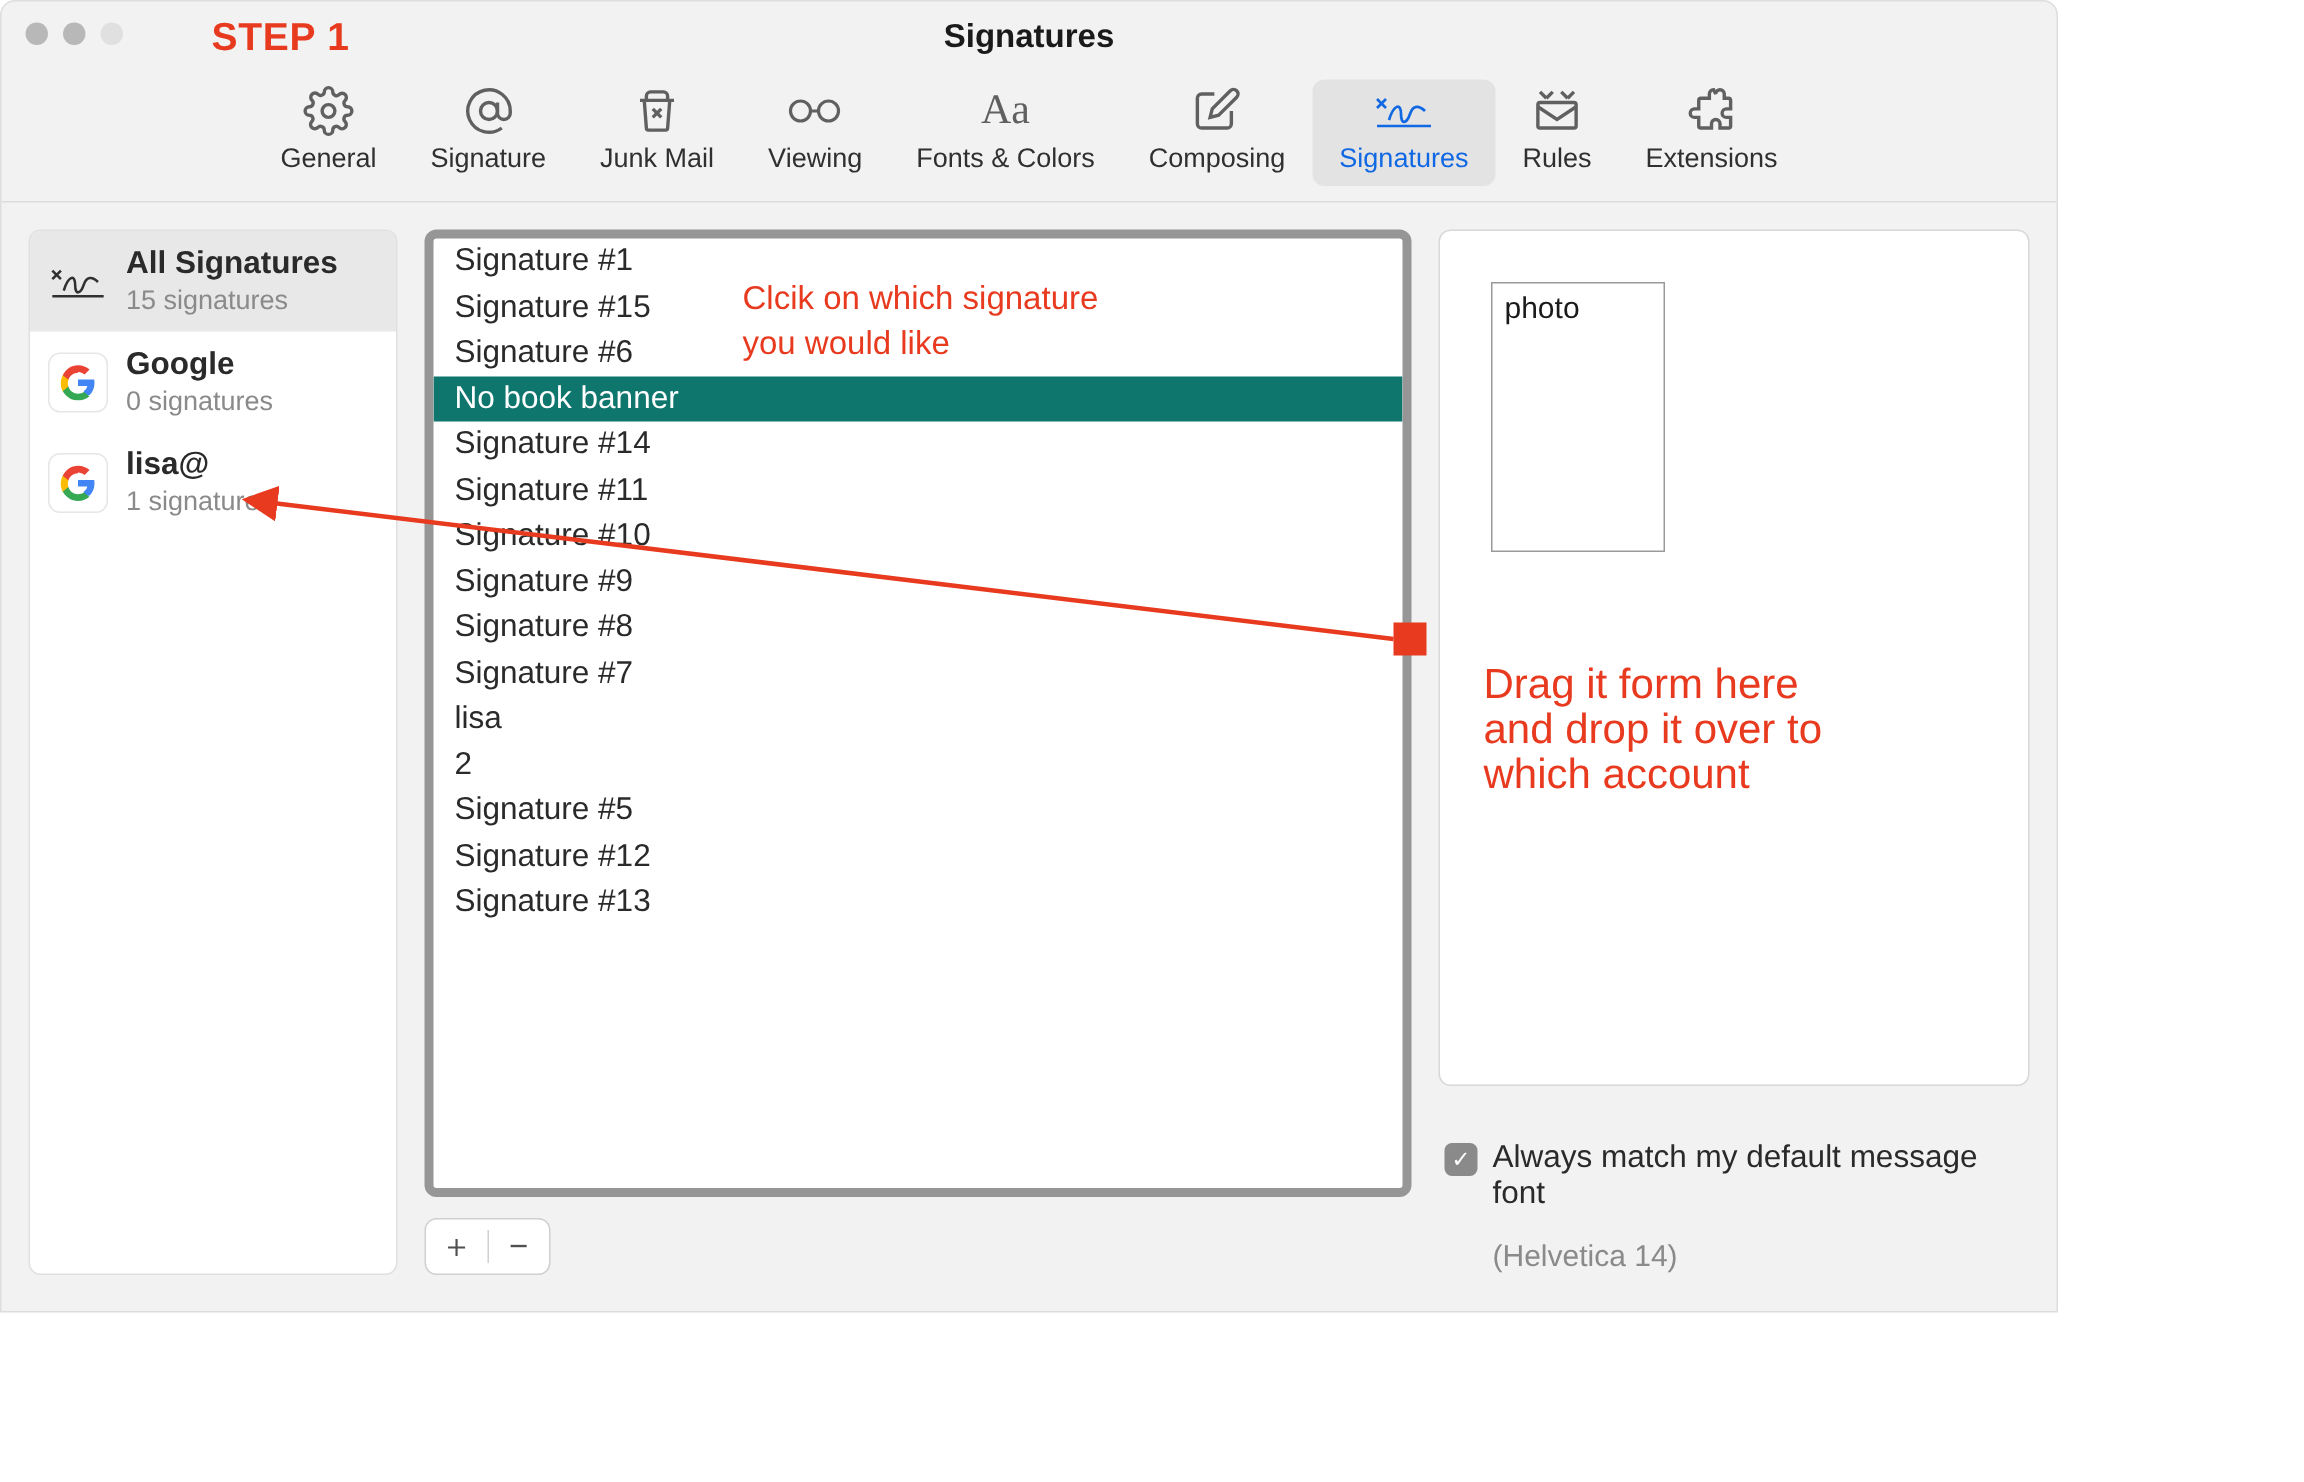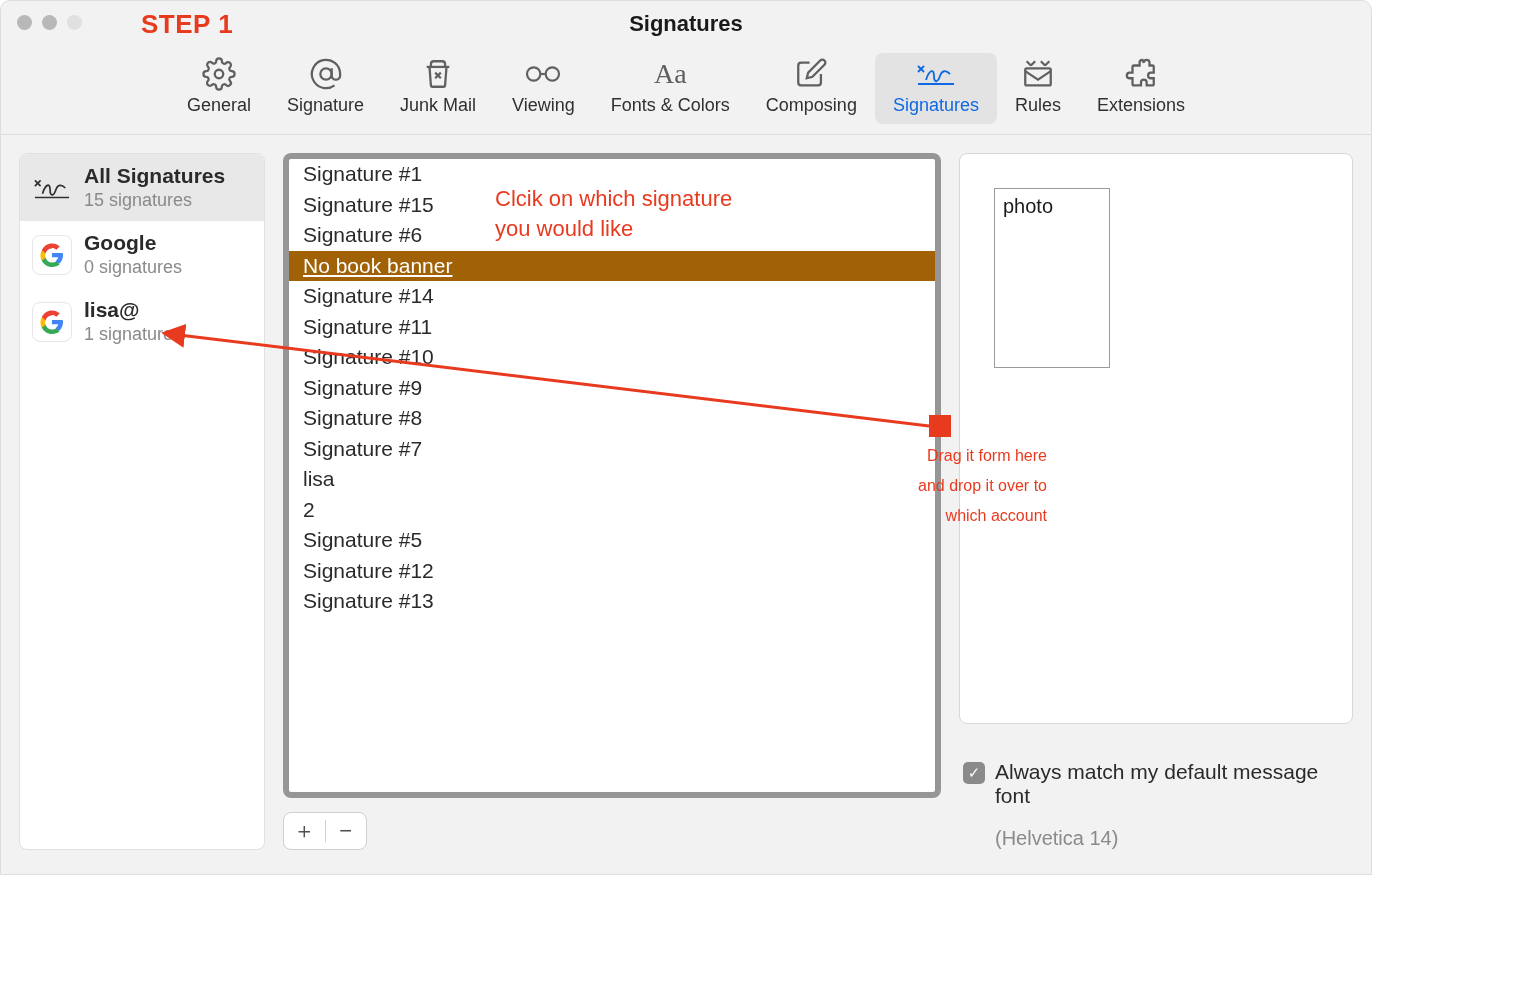--- a/index.html
+++ b/index.html
@@ -25,33 +25,33 @@
   .acct-row { display: flex; align-items: center; padding: 10px 12px; gap: 12px; cursor: pointer; }
   .acct-row.selected { background: #e8e8e8; }
   .acct-icon { width: 40px; height: 40px; border-radius: 8px; background: #fff; border: 1px solid #e6e6e6; display: flex; align-items: center; justify-content: center; }
   .acct-icon.nobg { border: none; background: transparent; }
   .acct-txt { display: flex; flex-direction: column; justify-content: flex-end; }
   .acct-title { font-size: 21px; font-weight: 600; color: #2a2a2a; }
   .acct-sub { font-size: 18px; color: #8a8a8a; margin-top: 2px; }
   .col-mid-wrap { width: 658px; display: flex; flex-direction: column; }
   .col-siglist { flex: 1; background: #fff; border: 6px solid #969696; border-radius: 8px; overflow: hidden; position: relative; }
   .sig-item { padding: 1px 14px; font-size: 21px; color: #2a2a2a; cursor: pointer; line-height: 28.5px; }
-  .sig-item.selected { background: #a16207; color: #fff; text-decoration: underline; }
+  .sig-item.selected { background: #0f766e; color: #fff; }
   .addremove { margin-top: 14px; display: inline-flex; align-items: center; background: #fff; border: 1px solid #d0d0d0; border-radius: 8px; width: 84px; height: 38px; }
   .addremove .btn { flex: 1; text-align: center; font-size: 22px; color: #505050; cursor: pointer; line-height: 1; }
   .addremove .divider { width: 1px; height: 22px; background: #d0d0d0; }
   .col-preview { flex: 1; display: flex; flex-direction: column; gap: 20px; }
   .preview-box { flex: 1; background: #fff; border: 1px solid #d8d8d8; border-radius: 8px; padding: 34px; position: relative; }
   .photo-box { width: 116px; height: 180px; border: 1px solid #9a9a9a; padding: 6px 8px; font-size: 20px; color: #1a1a1a; }
   .footer-row { margin-top: 16px; display: flex; align-items: flex-start; gap: 10px; padding-left: 4px; }
   .checkbox { width: 22px; height: 22px; border-radius: 5px; background: #8a8a8a; display: flex; align-items: center; justify-content: center; color: #fff; font-size: 15px; flex-shrink: 0; margin-top: 2px; }
   .footer-txt { font-size: 21px; color: #2a2a2a; }
   .footer-sub { font-size: 20px; color: #8a8a8a; margin-top: 19px; }
   .anno-click { position: absolute; left: 494px; top: 183px; color: #e83a1f; font-size: 22px; text-align: left; pointer-events: none; line-height: 30px; z-index: 5; }
-  .anno-drag { position: absolute; left: 917px; top: 440px; color: #e83a1f; font-size: 16px; text-align: right; pointer-events: none; line-height: 30px; z-index: 5; }
+  .anno-drag { position: absolute; left: 988px; top: 440px; color: #e83a1f; font-size: 28px; text-align: left; pointer-events: none; line-height: 30px; z-index: 5; }
   .arrow-svg { position: absolute; left: 0; top: 0; width: 1372px; height: 875px; pointer-events: none; z-index: 4; }
 </style>
 </head>
 <body>
 
 <div class="window">
 
   <div class="titlebar">
     <div class="traffic">
       <div class="dot"></div>

